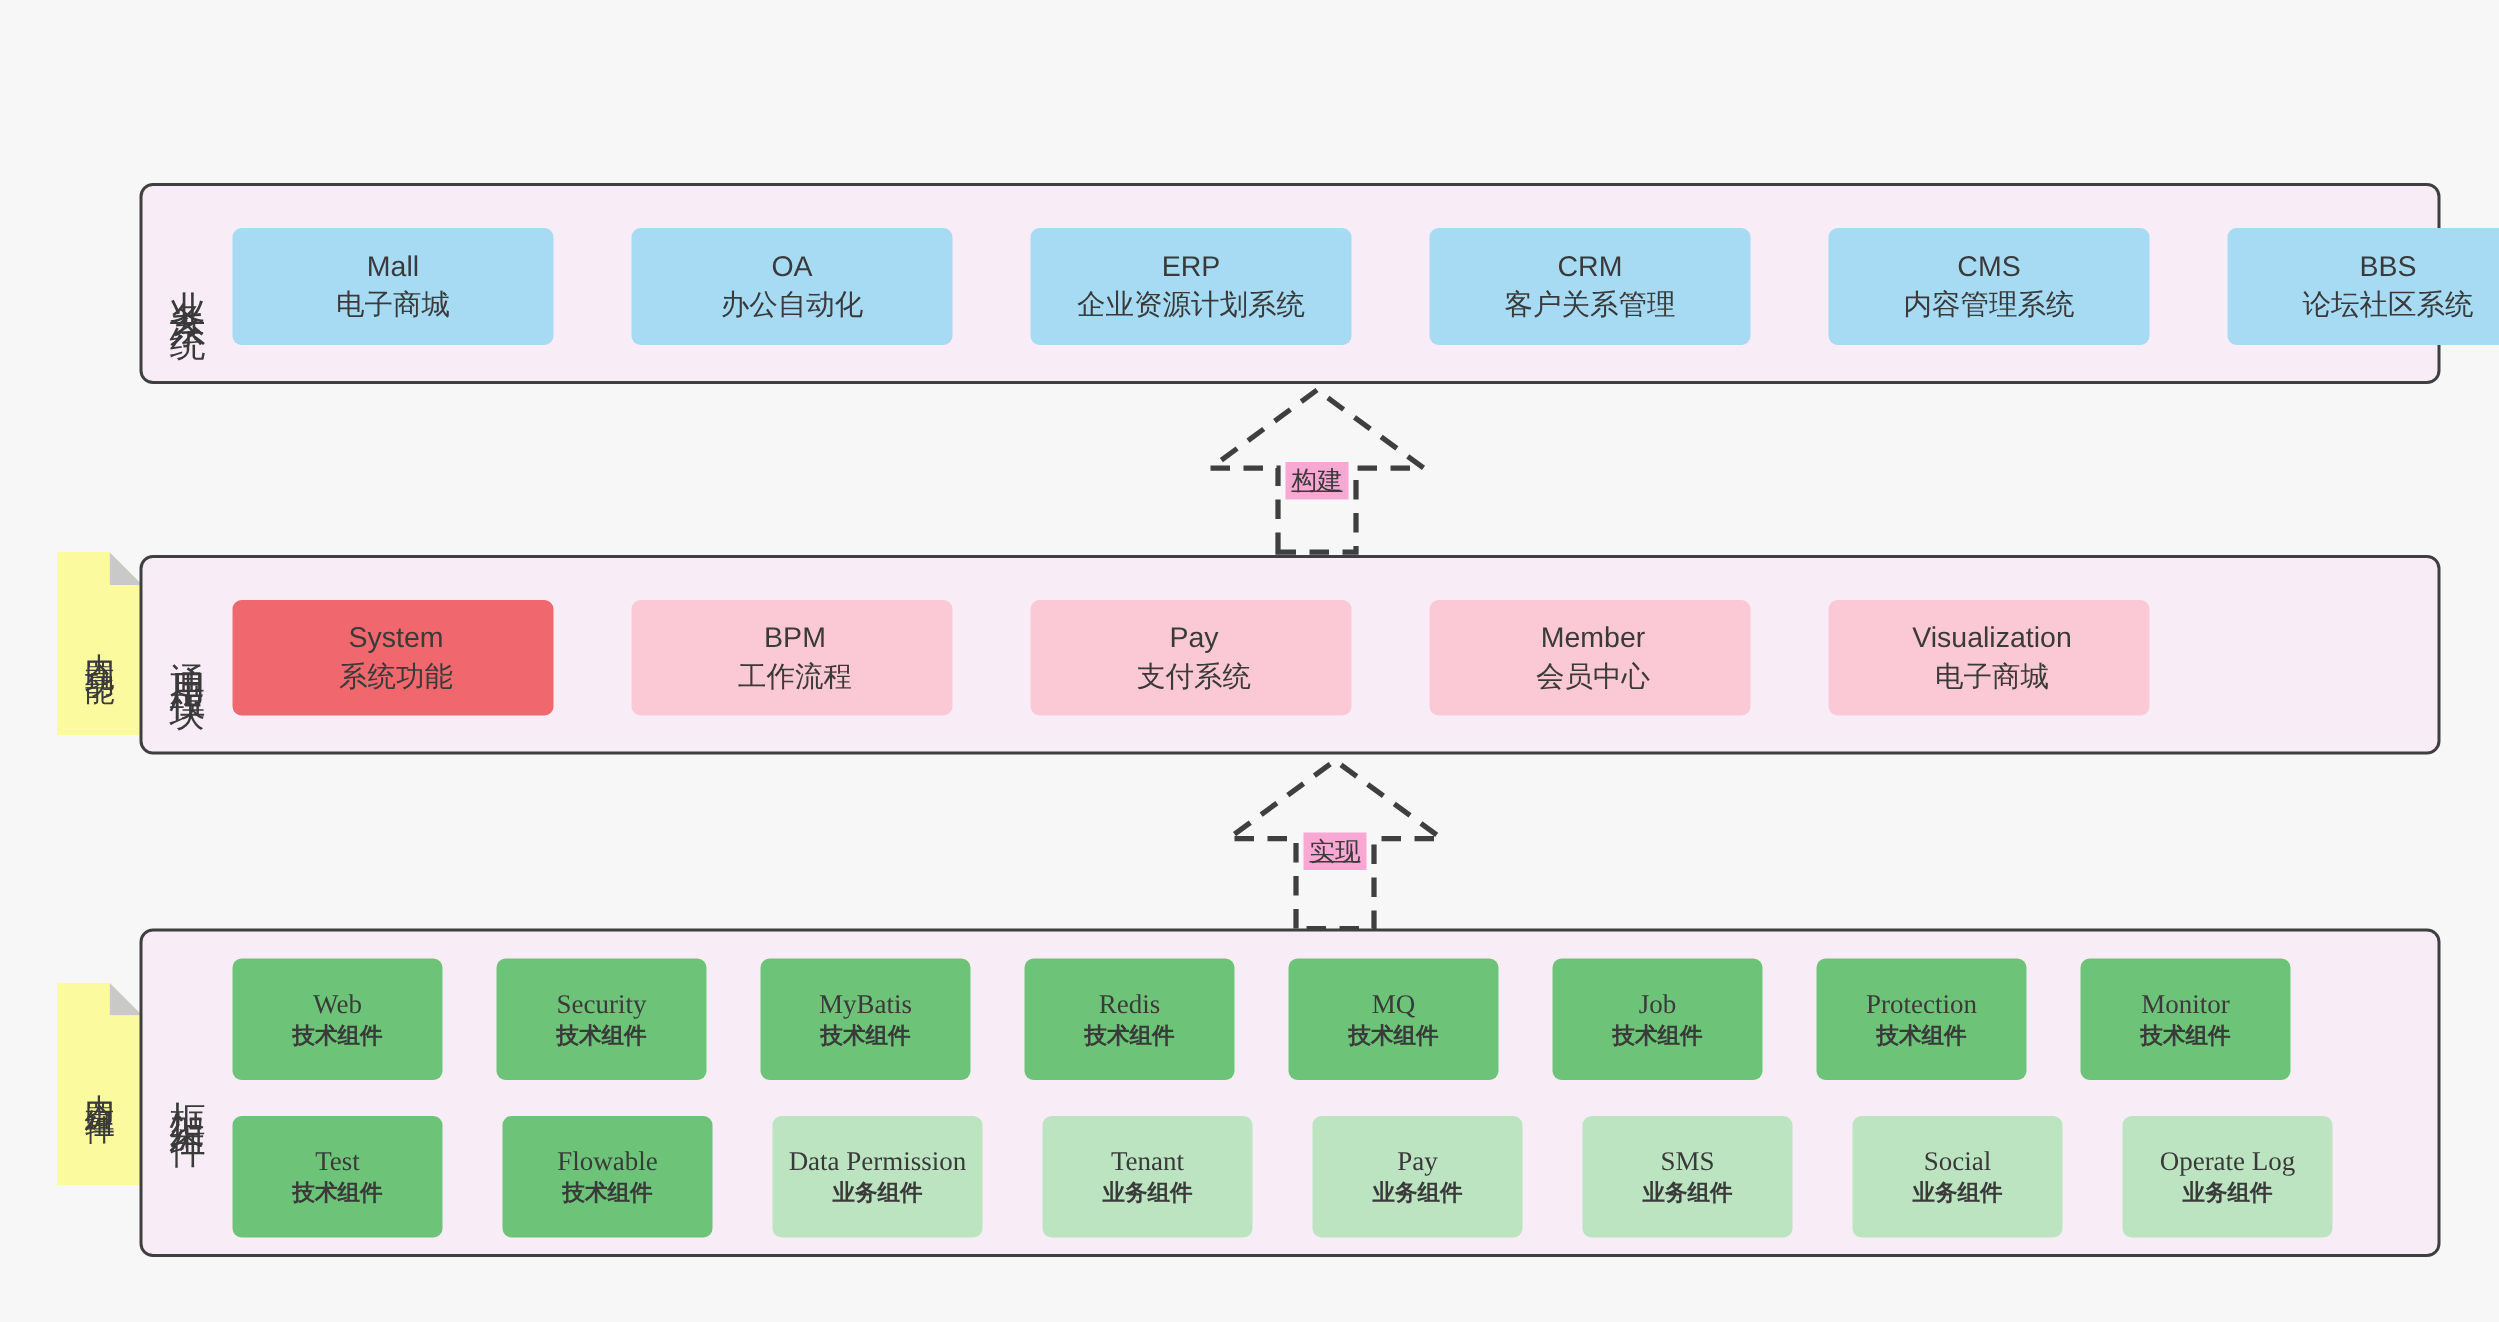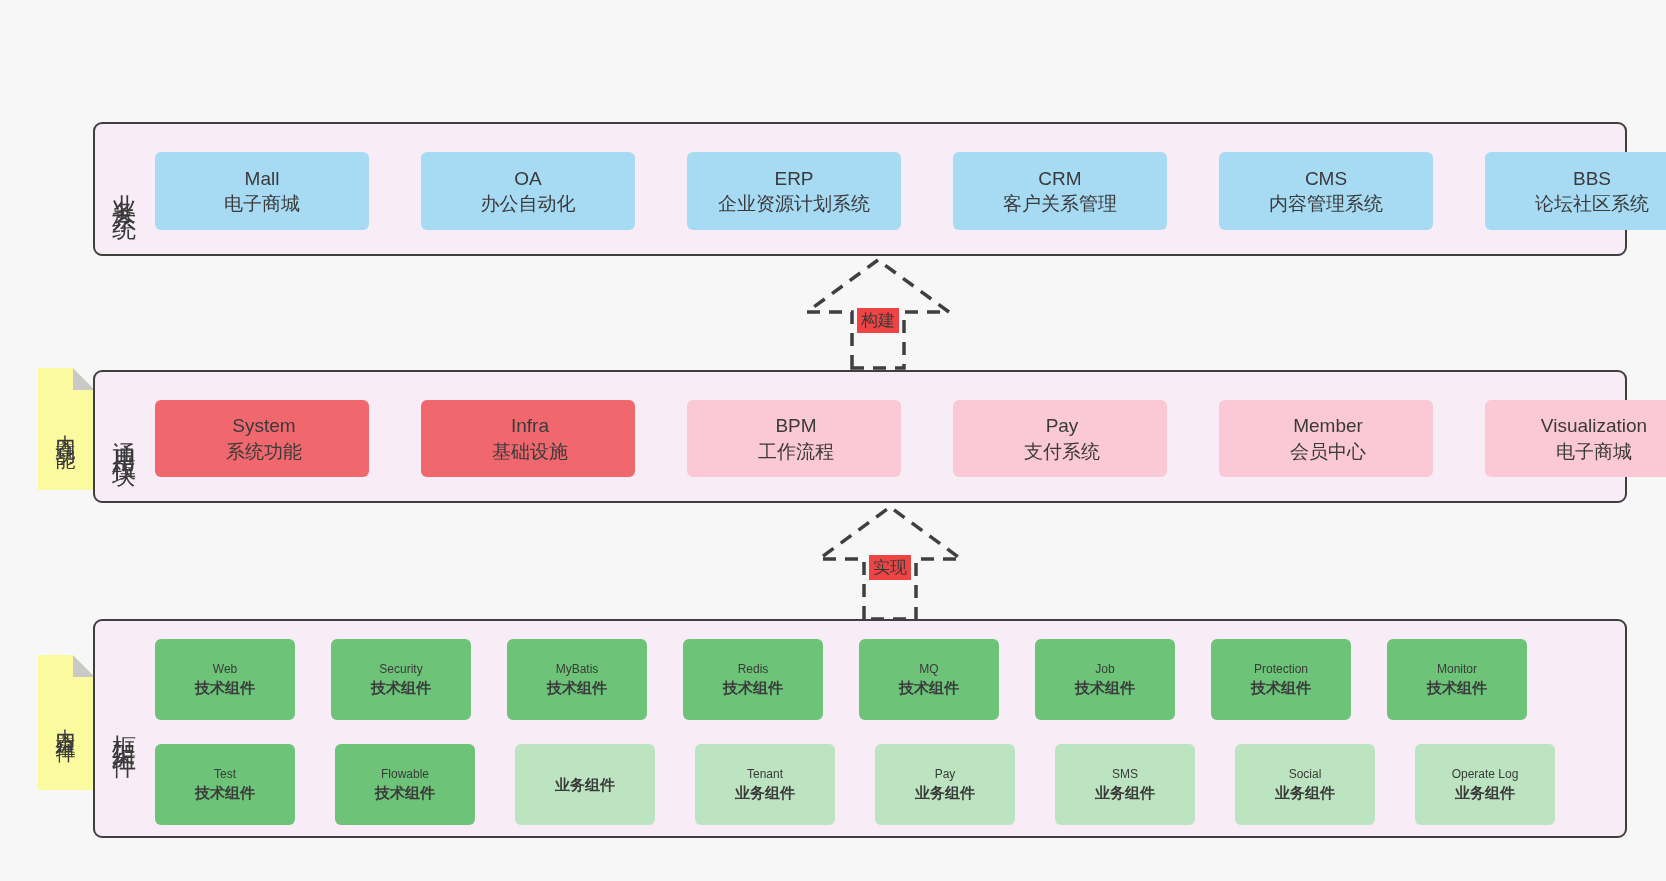--- a/index.html
+++ b/index.html
@@ -29,21 +29,21 @@
   .layer-3 .row-0{top:18px;}
   .layer-3 .row-1{top:123px;gap:40px;}
 
   .box{display:flex;flex-direction:column;align-items:center;justify-content:center;
     border-radius:6px;text-align:center;line-height:1.32;padding:4px 8px;}
   .layer-1 .box,.layer-2 .box{width:214px;min-height:78px;}
   .layer-2 .box{min-height:77px;padding-left:12px;}
   .layer-3 .box{width:140px;min-height:81px;}
   .box .en{font-size:19px;}
   .box .zh{font-size:19px;}
-  .layer-3 .box .en{font-size:12px;}
+  .layer-3 .box .en{font-size:18px;font-family:Liberation Serif, serif;}
   .layer-3 .box .zh{font-size:15px;font-weight:bold;}
   .box.blue{background:var(--blue);}
   .box.red{background:var(--red);}
   .box.pink{background:var(--pink);}
   .box.green{background:var(--green);}
   .box.light-green{background:var(--light-green);}
 
   .sticky-note{position:absolute;left:38px;width:57px;background:var(--note-yellow);z-index:1;
     clip-path:polygon(0 0,calc(100% - 22px) 0,100% 22px,100% 100%,0 100%);
     display:flex;align-items:center;justify-content:center;}
@@ -53,21 +53,21 @@
     font-size:20px;letter-spacing:5px;color:var(--text);white-space:nowrap;}
   .note-2{top:368px;height:122px;}
   .note-3{top:655px;height:135px;}
 
   .arrow{position:absolute;width:150px;z-index:1;}
   .arrow-1{left:803px;top:256px;height:114px;}
   .arrow-2{left:815px;top:503px;height:118px;}
   .arrow svg{display:block;width:150px;height:100%;}
   .arrow path{fill:none;stroke:var(--layer-border);stroke-width:3.5;stroke-dasharray:13 9;}
   .arrow-label{position:absolute;left:50%;top:52px;transform:translateX(-50%);
-    background:#ef4444;padding:1px 4px;font-size:17px;color:var(--text);white-space:nowrap;}
+    background:#f9a8d4;padding:1px 4px;font-size:17px;color:var(--text);white-space:nowrap;text-decoration:underline;}
 </style>
 </head>
 <body>
 
 <div class="canvas">
 
   <div class="sticky-note note-2">
     <span class="fold"></span>
     <span class="note-text">内置功能</span>
   </div>
@@ -113,24 +113,20 @@
     <span class="arrow-label">构建</span>
   </div>
 
   <section class="layer layer-2">
     <div class="v-label">通用模块</div>
   <div class="box-row row-0">
         <div class="box red">
           <div class="en">System</div>
           <div class="zh">系统功能</div>
         </div>
-        <div class="box red">
-          <div class="en">Infra</div>
-          <div class="zh">基础设施</div>
-        </div>
         <div class="box pink">
           <div class="en">BPM</div>
           <div class="zh">工作流程</div>
         </div>
         <div class="box pink">
           <div class="en">Pay</div>
           <div class="zh">支付系统</div>
         </div>
         <div class="box pink">
           <div class="en">Member</div>
@@ -189,20 +185,21 @@
       <div class="box-row row-1">
         <div class="box green">
           <div class="en">Test</div>
           <div class="zh">技术组件</div>
         </div>
         <div class="box green">
           <div class="en">Flowable</div>
           <div class="zh">技术组件</div>
         </div>
         <div class="box light-green">
+          <div class="en">Data Permission</div>
           <div class="zh">业务组件</div>
         </div>
         <div class="box light-green">
           <div class="en">Tenant</div>
           <div class="zh">业务组件</div>
         </div>
         <div class="box light-green">
           <div class="en">Pay</div>
           <div class="zh">业务组件</div>
         </div>

